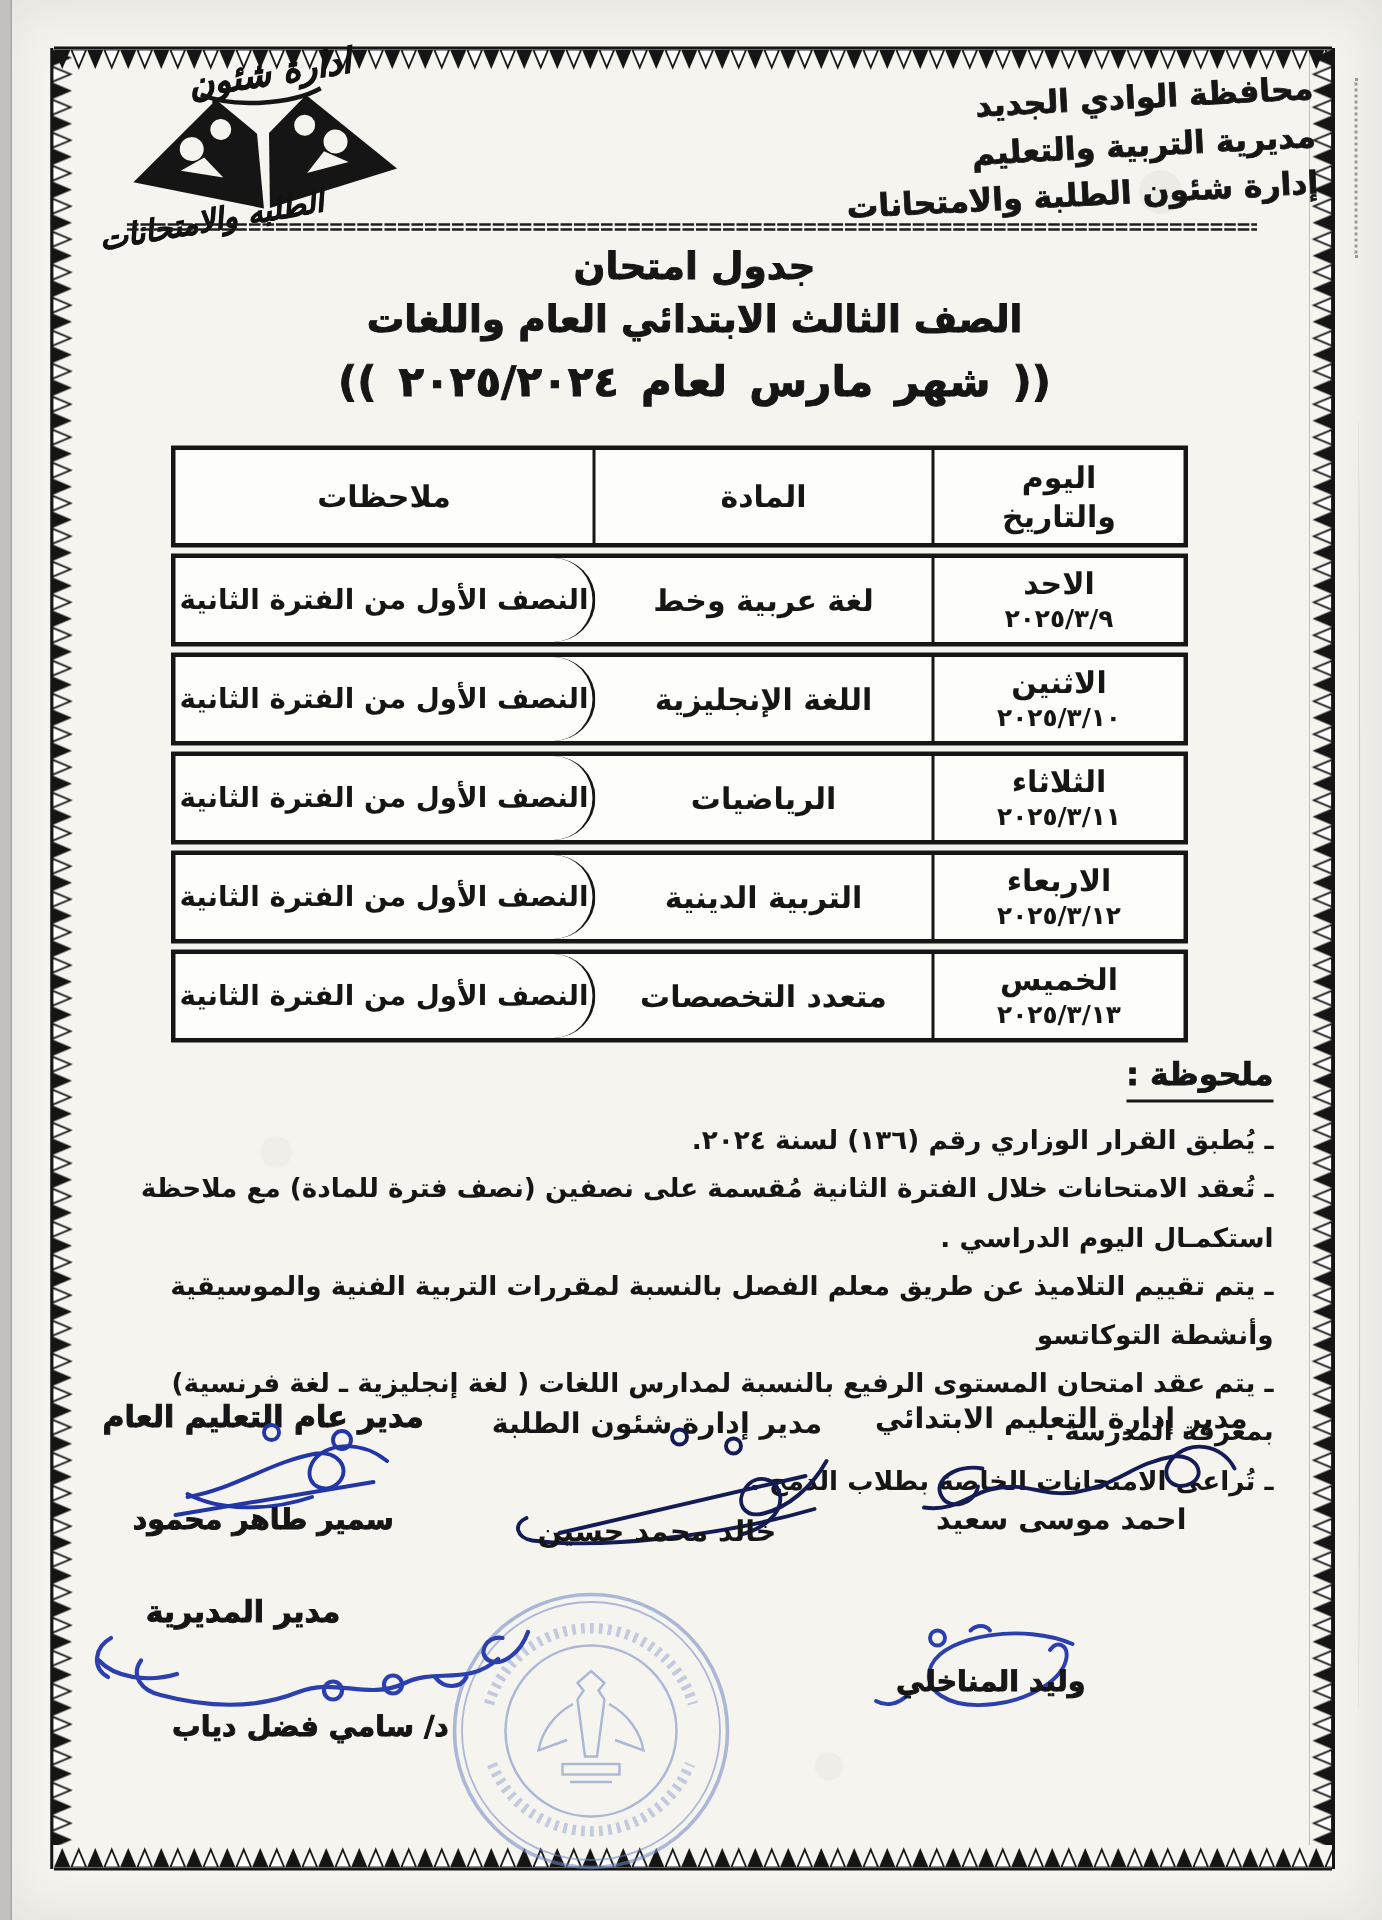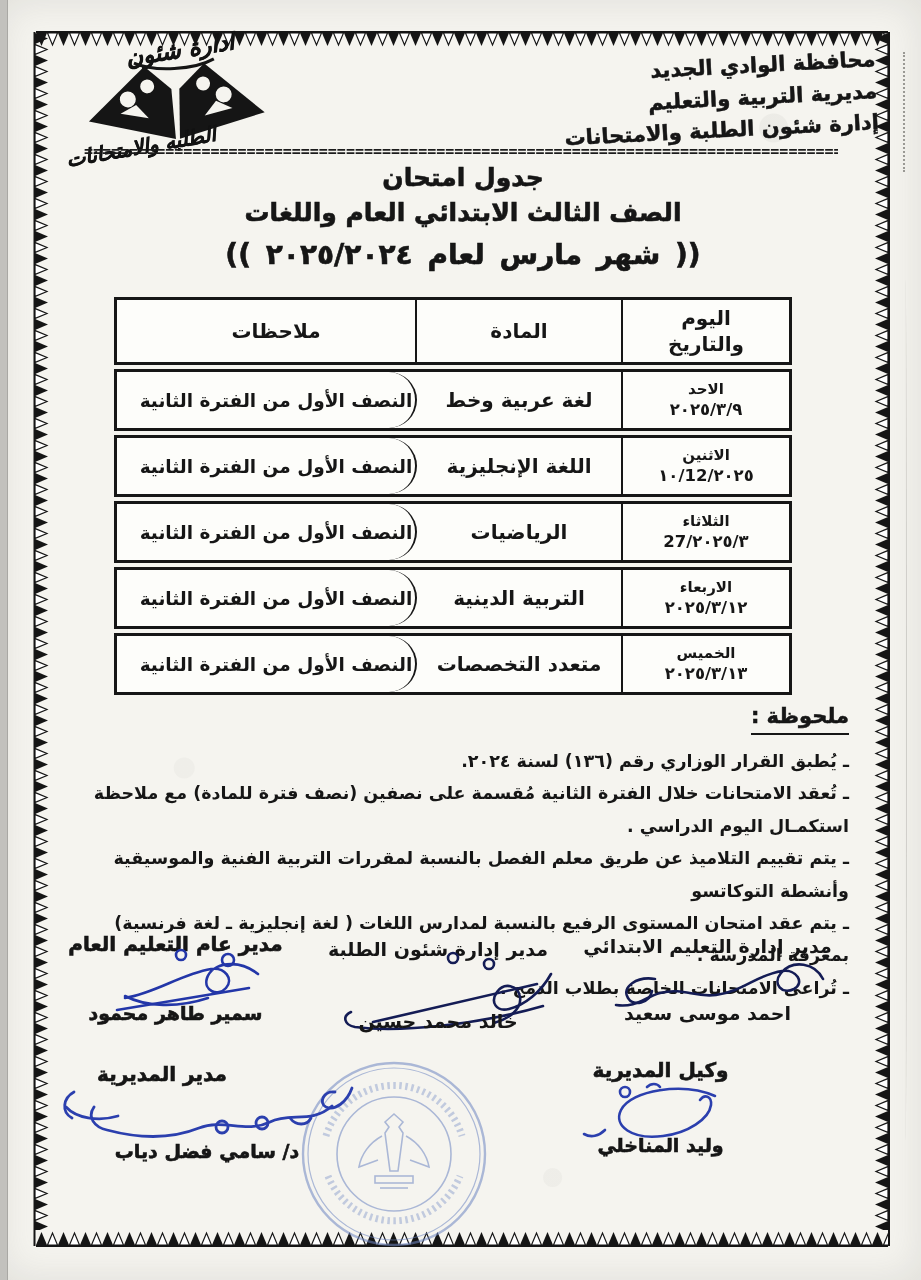--- a/index.html
+++ b/index.html
@@ -35,26 +35,26 @@
   .t1{font-size:25px;font-weight:bold;-webkit-text-stroke:.6px #111;}
   .t2{font-size:25px;font-weight:bold;margin-top:6px;-webkit-text-stroke:.6px #111;}
   .t3{font-size:28px;font-weight:bold;margin-top:11px;word-spacing:5px;-webkit-text-stroke:.6px #111;}
 
   .xtable{position:absolute;left:114px;top:297px;width:678px;direction:rtl;}
   .trow{display:flex;border:3px solid #161616;background:#fdfdfa;margin-bottom:4px;align-items:stretch;}
   .cell{display:flex;flex-direction:column;align-items:center;justify-content:center;text-align:center;}
   .cell + .cell{border-left:none;border-right:2.5px solid #161616;}
   .c-day{width:166px;}
   .c-sub{flex:1;}
-  .c-note{width:278px;padding-left:20px;}
+  .c-note{width:278px;}
   .thead-row{height:62px;}
   .thead-row .cell{font-size:20px;font-weight:bold;}
   .thead-row .c-day span{display:inline-block;width:100px;line-height:1.3;}
   .drow{height:56px;}
-  .day-name{font-size:15px;font-weight:bold;line-height:1.15;}
+  .day-name{font-size:20px;font-weight:bold;line-height:1.15;}
   .day-date{font-size:16.5px;font-weight:bold;letter-spacing:2px;margin-top:2px;}
   .subject{font-size:20px;font-weight:bold;}
   .note-cell{font-size:18.5px;font-weight:bold;border-radius:28px;}
 
   .notes{position:absolute;right:72px;top:704px;width:782px;direction:rtl;text-align:right;}
   .notes-head{display:inline-block;font-size:21px;font-weight:bold;border-bottom:2.5px solid #161616;padding-bottom:5px;margin-bottom:10px;text-align:right;-webkit-text-stroke:.5px #111;}
   .note-item{font-size:17.5px;font-weight:bold;line-height:1.85;}
 
   .sig-block{position:absolute;text-align:center;direction:rtl;}
   .sig-title{font-size:19px;font-weight:bold;}
@@ -147,30 +147,30 @@
         <span class="day-name">الاحد</span>
         <span class="day-date">٢٠٢٥/٣/٩</span>
       </div>
       <div class="cell c-sub subject">لغة عربية وخط</div>
       <div class="cell c-note note-cell">النصف الأول من الفترة الثانية</div>
     </div>
 
     <div class="trow drow">
       <div class="cell c-day">
         <span class="day-name">الاثنين</span>
-        <span class="day-date">٢٠٢٥/12/١٠</span>
+        <span class="day-date">٢٠٢٥/٣/١٠</span>
       </div>
       <div class="cell c-sub subject">اللغة الإنجليزية</div>
       <div class="cell c-note note-cell">النصف الأول من الفترة الثانية</div>
     </div>
 
     <div class="trow drow">
       <div class="cell c-day">
         <span class="day-name">الثلاثاء</span>
-        <span class="day-date">٢٠٢٥/٣/27</span>
+        <span class="day-date">٢٠٢٥/٣/١١</span>
       </div>
       <div class="cell c-sub subject">الرياضيات</div>
       <div class="cell c-note note-cell">النصف الأول من الفترة الثانية</div>
     </div>
 
     <div class="trow drow">
       <div class="cell c-day">
         <span class="day-name">الاربعاء</span>
         <span class="day-date">٢٠٢٥/٣/١٢</span>
       </div>
@@ -247,21 +247,20 @@
         <path d="M98,58 l9,8 -4,5 4,6 -5,38 -8,0 -5,-38 4,-6 -4,-5 Z"></path>
         <path d="M86,80 c-13,7 -21,19 -23,31 l19,-7"></path>
         <path d="M110,80 c13,7 21,19 23,31 l-19,-7"></path>
         <rect x="79" y="120" width="38" height="7"></rect>
         <line x1="84" y1="132" x2="112" y2="132"></line>
       </g>
     </g>
   </svg>
 
   <div class="sig-block" style="left:548px;top:1058px;width:225px;">
-    <div class="sig-title kufi">وكيل المديرية</div>
     <svg class="sig-svg" style="left:15px;top:16px;" width="200" height="72" viewBox="0 0 200 72">
       <g fill="none" stroke="#2b3fae" stroke-width="2.6" stroke-linecap="round">
         <path d="M152,22 c-32,-14 -84,-6 -94,14 c-8,16 11,30 42,26 c25,-3 46,-17 48,-31 c1,-8 -6,-12 -11,-5"></path>
         <circle cx="62" cy="18" r="5"></circle>
         <path d="M84,13 c4,-4 10,-4 13,0"></path>
         <path d="M42,56 c-6,6 -14,8 -21,4"></path>
       </g>
     </svg>
     <div class="sig-name kufi" style="margin-top:52px;">وليد المناخلي</div>
   </div>

